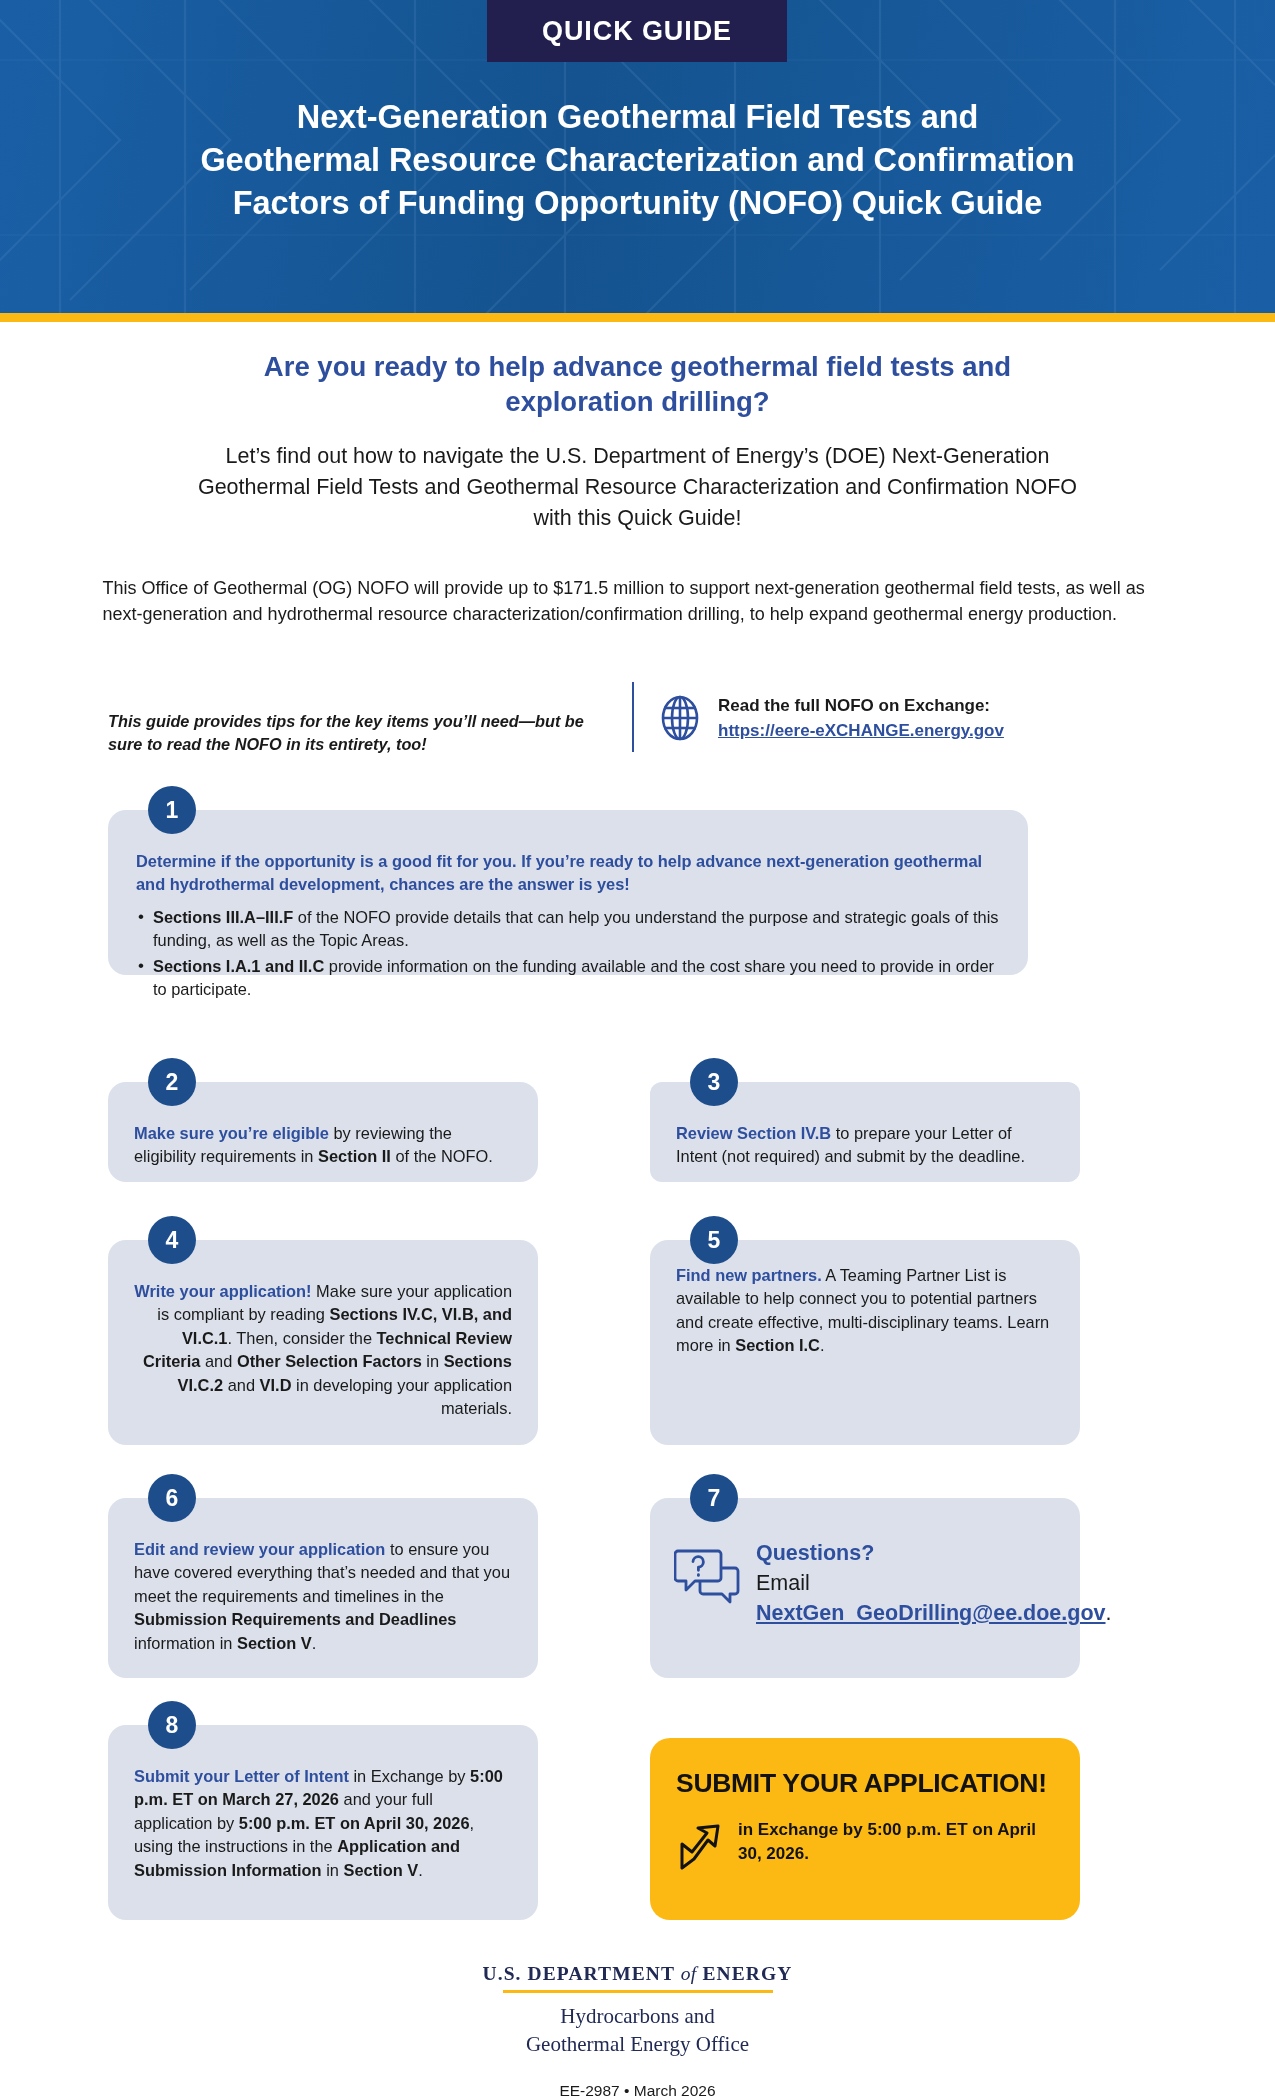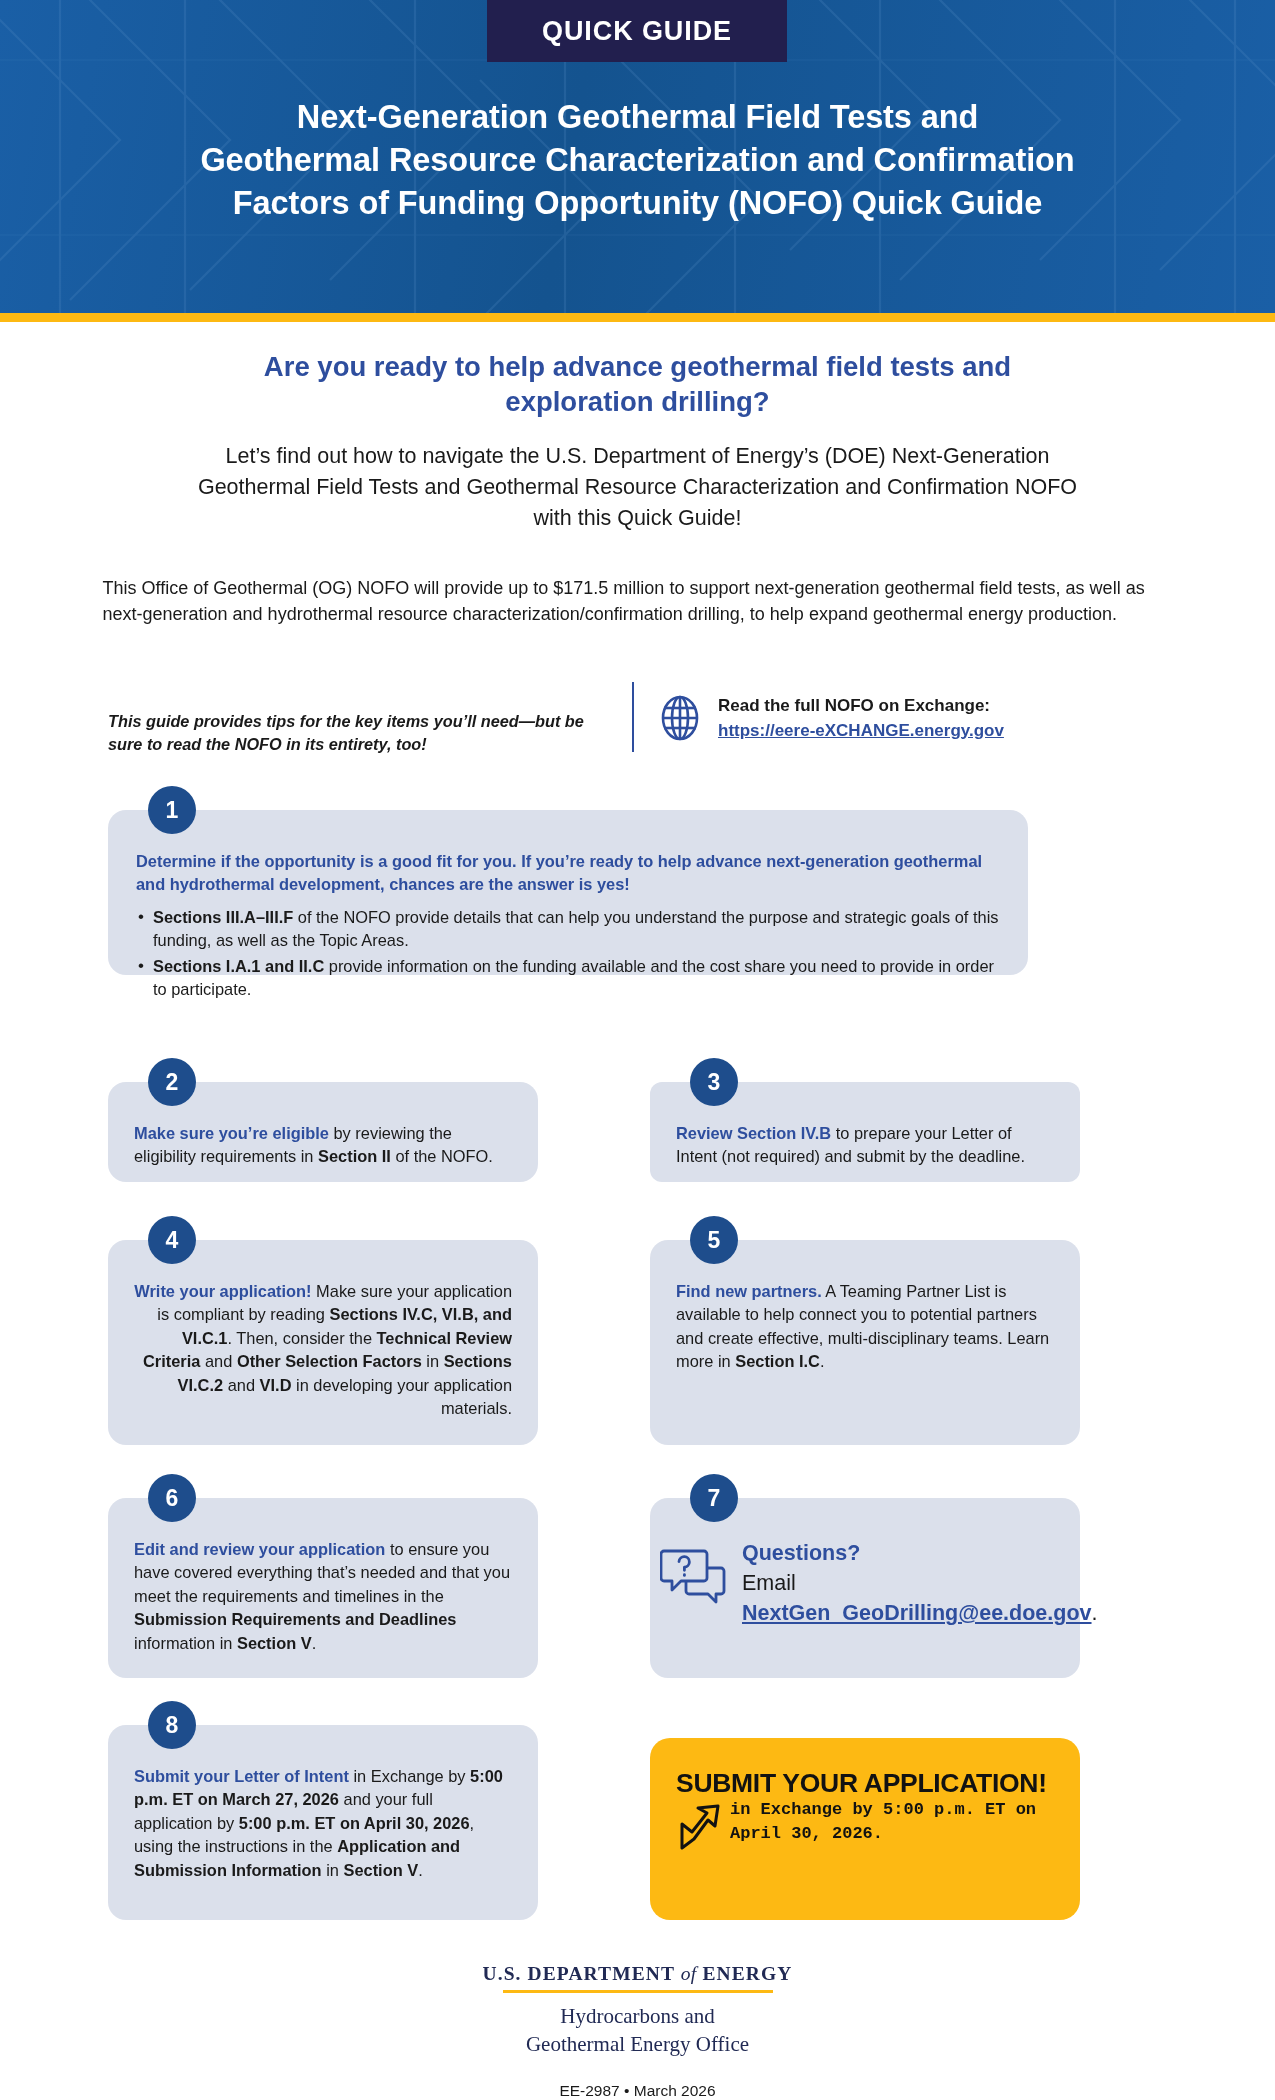--- a/index.html
+++ b/index.html
@@ -135,52 +135,52 @@
   #card3 .card-inner{padding:40px 26px 0 26px;}
 
   
   #card4{left:108px;top:1240px;width:430px;height:205px;}
   #num4{left:148px;top:1216px;}
   #card4 .card-inner{padding:40px 26px 0 26px;text-align:right;}
 
   
   #card5{left:650px;top:1240px;width:430px;height:205px;}
   #num5{left:690px;top:1216px;}
-  #card5 .card-inner{padding:40px 26px 0 26px;}
+  #card5 .card-inner{padding:24px 26px 0 26px;}
 
   
   #card6{left:108px;top:1498px;width:430px;height:180px;}
   #num6{left:148px;top:1474px;}
   #card6 .card-inner{padding:40px 26px 0 26px;}
 
   
   #card7{left:650px;top:1498px;width:430px;height:180px;}
   #num7{left:690px;top:1474px;}
-  #card7 .card-inner{padding:40px 26px 0 10px;}
+  #card7 .card-inner{padding:40px 26px 0 24px;}
   .qwrap{display:flex;align-items:flex-start;gap:16px;}
   .qicon{width:66px;height:62px;flex:0 0 66px;margin-top:8px;}
   .qtext{font-size:21.5px;line-height:30px;color:#1a1a1a;}
   .qtext .qhead{color:#2e4e9e;font-weight:bold;font-size:21.5px;display:block;}
   .qtext a{color:#2e4e9e;font-weight:bold;text-decoration:underline;}
 
   
   #card8{left:108px;top:1725px;width:430px;height:195px;}
   #num8{left:148px;top:1701px;}
   #card8 .card-inner{padding:40px 26px 0 26px;}
 
   
   #cta{
     position:absolute;left:650px;top:1738px;width:430px;height:182px;
     background:#fdb913;border-radius:20px;box-sizing:border-box;
     padding:30px 26px 0 26px;
   }
   #cta .cta-title{
     color:#121212;font-size:26.5px;font-weight:bold;letter-spacing:-.3px;line-height:30px;
   }
-  #cta .cta-row{display:flex;align-items:flex-start;gap:8px;margin-top:0;font-family:Liberation Mono, monospace;}
+  #cta .cta-row{display:flex;align-items:flex-start;gap:16px;margin-top:20px;}
   #cta .cta-arrow{width:46px;height:52px;flex:0 0 46px;margin-top:4px;}
   #cta .cta-sub{font-size:17px;font-weight:bold;line-height:24px;color:#121212;}
 
   
   .footer{
     position:absolute;left:0;top:1948px;width:1275px;text-align:center;
   }
   .doe-line{
     font-family:"Liberation Serif",serif;
     color:#212a54;font-size:19.5px;font-weight:bold;letter-spacing:1.1px;margin-top:15px;

